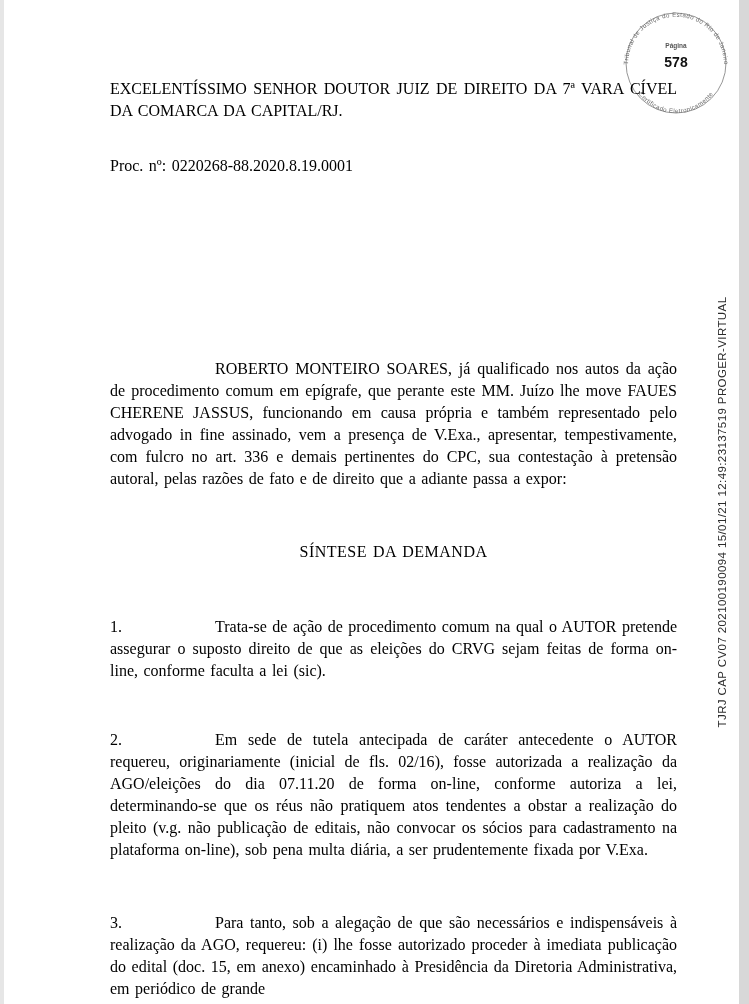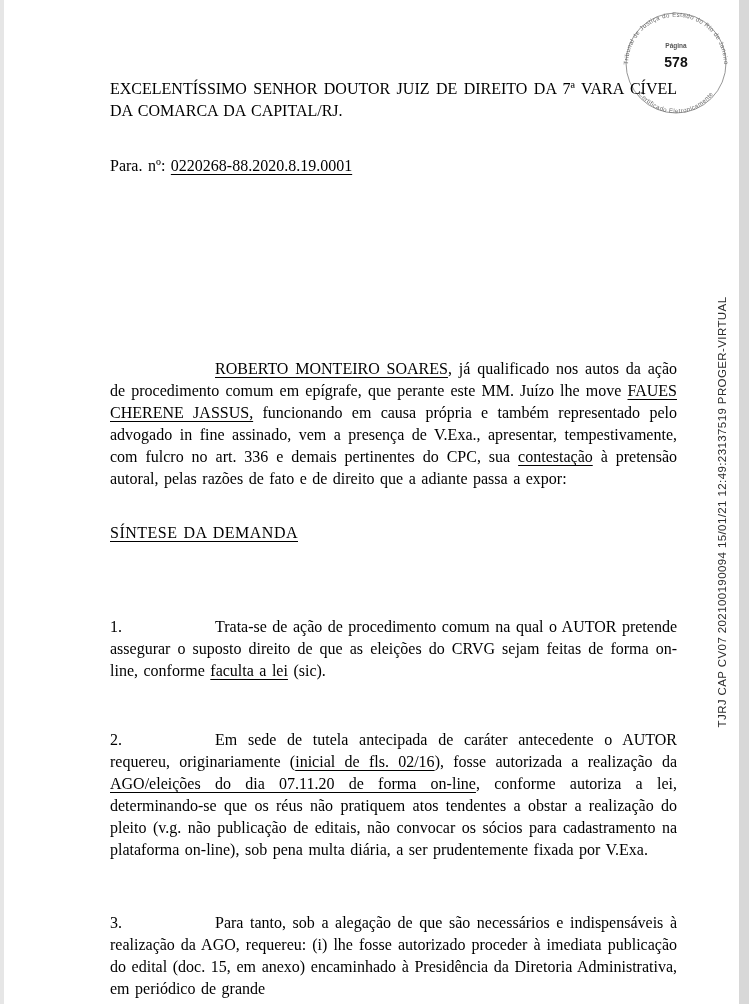--- a/index.html
+++ b/index.html
@@ -30,26 +30,26 @@
     position: absolute; left: 110px; width: 567px;
     margin: 0;
     font-size: 16px; line-height: 22px;
     color: #000000;
     text-align: justify;
     word-spacing: 1.5px;
   }
   .header-block  { top: 78px; }
   .proc-block    { top: 155px; text-align: left; }
   .intro-block   { top: 358px; text-indent: 105px; }
-  .heading-block { top: 522px; text-align: left; font-weight: normal; font-size: 16px; letter-spacing: 0.5px; }
+  .heading-block { top: 541px; text-align: center; font-weight: normal; font-size: 16px; letter-spacing: 0.5px; }
   .para-1        { top: 616px; }
   .para-2        { top: 729px; }
   .para-3        { top: 868px; margin-top: 44px; }
 
-  .u { text-decoration: underline; text-underline-offset: 3px; text-decoration-thickness: 1px; }
+  .u { text-underline-offset: 3px; text-decoration-thickness: 1px; }
   .i { }
   .pnum { display: inline-block; width: 105px; text-indent: 0; }
 
   
   .seal {
     position: absolute; left: 616px; top: 3px;
     width: 120px; height: 120px;
   }
   .seal svg { width: 100%; height: 100%; }
   .seal .ring { fill: none; stroke: #8a8a8a; stroke-width: 0.9; }
@@ -95,21 +95,21 @@
       <text class="pagina-label" x="60" y="45">Página</text>
       <text class="page-number" x="60" y="64">578</text>
       <text class="arc-text" text-anchor="middle"><textPath href="#arcBottom" startOffset="50%">Certificado Eletronicamente</textPath></text>
     </svg>
   </div>
 
   <div class="side-stamp">TJRJ CAP CV07 202100190094 15/01/21 12:49:23137519 PROGER-VIRTUAL</div>
 
   <p class="block header-block">EXCELENTÍSSIMO SENHOR DOUTOR JUIZ DE DIREITO DA 7ª VARA CÍVEL DA COMARCA DA CAPITAL/RJ.</p>
 
-  <p class="block proc-block"><span>Para. nº: </span><span class="u">0220268-88.2020.8.19.0001</span></p>
+  <p class="block proc-block"><span>Proc. nº: </span><span class="u">0220268-88.2020.8.19.0001</span></p>
 
   <p class="block intro-block"><span class="u">ROBERTO MONTEIRO SOARES</span><span>, já qualificado nos autos da ação de procedimento comum em epígrafe, que perante este MM. Juízo lhe move </span><span class="u">FAUES CHERENE JASSUS,</span><span> funcionando em causa própria e também representado pelo advogado </span><span class="i">in fine</span><span> assinado, vem a presença de V.Exa., apresentar, tempestivamente, com fulcro no art. 336 e demais pertinentes do CPC, sua </span><span class="u">contestação</span><span> à pretensão autoral, pelas razões de fato e de direito que a adiante passa a expor:</span></p>
 
   <h2 class="block heading-block"><span class="u">SÍNTESE DA DEMANDA</span></h2>
 
   <p class="block para-1"><span class="pnum">1.</span><span>Trata-se de ação de procedimento comum na qual o AUTOR pretende assegurar o suposto direito de que as eleições do CRVG sejam feitas de forma on-line, conforme </span><span class="u">faculta a lei</span><span> (sic).</span></p>
 
   <p class="block para-2"><span class="pnum">2.</span><span>Em sede de tutela antecipada de caráter antecedente o AUTOR requereu, originariamente (</span><span class="u">inicial de fls. 02/16</span><span>), fosse autorizada a realização da </span><span class="u">AGO/eleições do dia 07.11.20 de forma on-line</span><span>, conforme autoriza a lei, determinando-se que os réus não pratiquem atos tendentes a obstar a realização do pleito (v.g. não publicação de editais, não convocar os sócios para cadastramento na plataforma on-line), sob pena multa diária, a ser prudentemente fixada por V.Exa.</span></p>
 
   <p class="block para-3"><span class="pnum">3.</span><span>Para tanto, sob a alegação de que são necessários e indispensáveis à realização da AGO, requereu: (i) lhe fosse autorizado proceder à imediata publicação do edital (doc. 15, em anexo) encaminhado à Presidência da Diretoria Administrativa, em periódico de grande</span></p>

